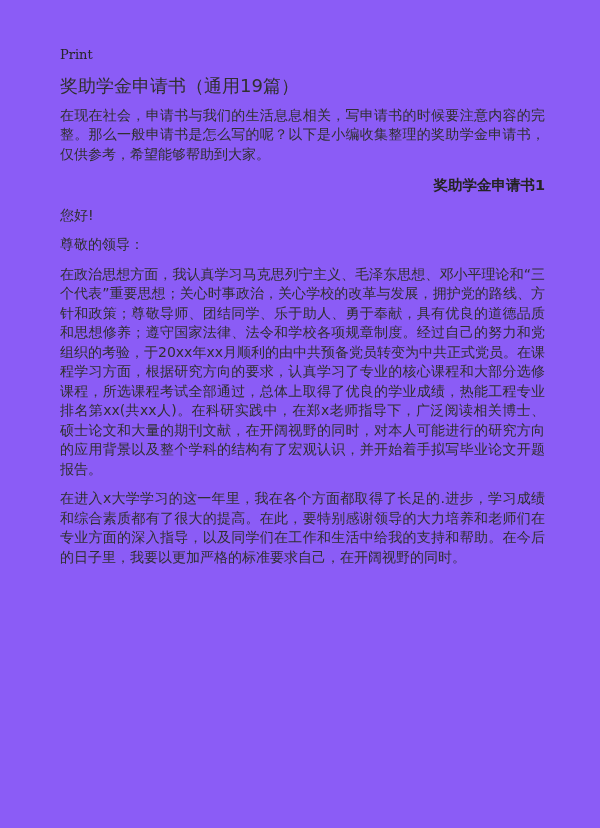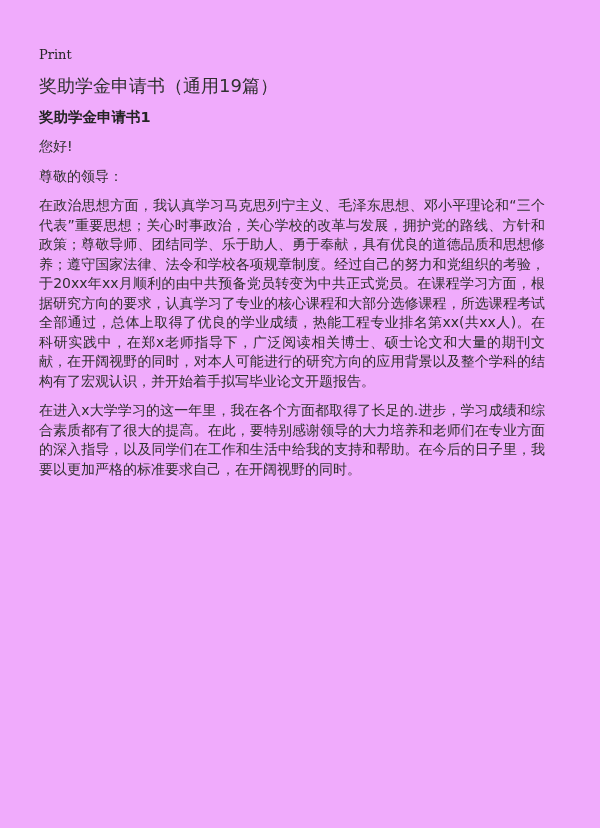--- a/index.html
+++ b/index.html
@@ -5,22 +5,22 @@
   html, body {
     margin: 0;
     padding: 0;
     background: #ffffff;
   }
   .page {
     position: relative;
     box-sizing: border-box;
     width: 600px;
     height: 828px;
-    background: #f0abfc;
-    padding: 44px 55px 0 39px;
+    background: #8b5cf6;
+    padding: 44px 55px 0 60px;
     font-family: "DejaVu Sans", "Liberation Sans", sans-serif;
     color: #303030;
     overflow: hidden;
   }
   .print-link {
     font-family: "DejaVu Serif", "Liberation Serif", serif;
     font-size: 13px;
     line-height: 17px;
     color: #262626;
     display: inline-block;
@@ -45,32 +45,34 @@
     margin: 10px 0 0 0;
     text-align: justify;
     text-justify: inter-ideograph;
   }
   .section-heading {
     font-size: 14.5px;
     line-height: 19.5px;
     font-weight: bold;
     color: #242424;
     margin: 12px 0 0 0;
+    text-align: right;
   }
 </style>
 </head>
 <body>
 
 <div class="page">
 
   <div class="print-link">Print</div>
 
 
   <p class="doc-subtitle">奖助学金申请书（通用19篇）</p>
 
+  <p class="para">在现在社会，申请书与我们的生活息息相关，写申请书的时候要注意内容的完整。那么一般申请书是怎么写的呢？以下是小编收集整理的奖助学金申请书，仅供参考，希望能够帮助到大家。</p>
 
   <h2 class="section-heading">奖助学金申请书1</h2>
 
   <p class="para">您好!</p>
 
   <p class="para">尊敬的领导：</p>
 
 
   <p class="para">在政治思想方面，我认真学习马克思列宁主义、毛泽东思想、邓小平理论和“三个代表”重要思想；关心时事政治，关心学校的改革与发展，拥护党的路线、方针和政策；尊敬导师、团结同学、乐于助人、勇于奉献，具有优良的道德品质和思想修养；遵守国家法律、法令和学校各项规章制度。经过自己的努力和党组织的考验，于20xx年xx月顺利的由中共预备党员转变为中共正式党员。在课程学习方面，根据研究方向的要求，认真学习了专业的核心课程和大部分选修课程，所选课程考试全部通过，总体上取得了优良的学业成绩，热能工程专业排名第xx(共xx人)。在科研实践中，在郑x老师指导下，广泛阅读相关博士、硕士论文和大量的期刊文献，在开阔视野的同时，对本人可能进行的研究方向的应用背景以及整个学科的结构有了宏观认识，并开始着手拟写毕业论文开题报告。</p>
 

